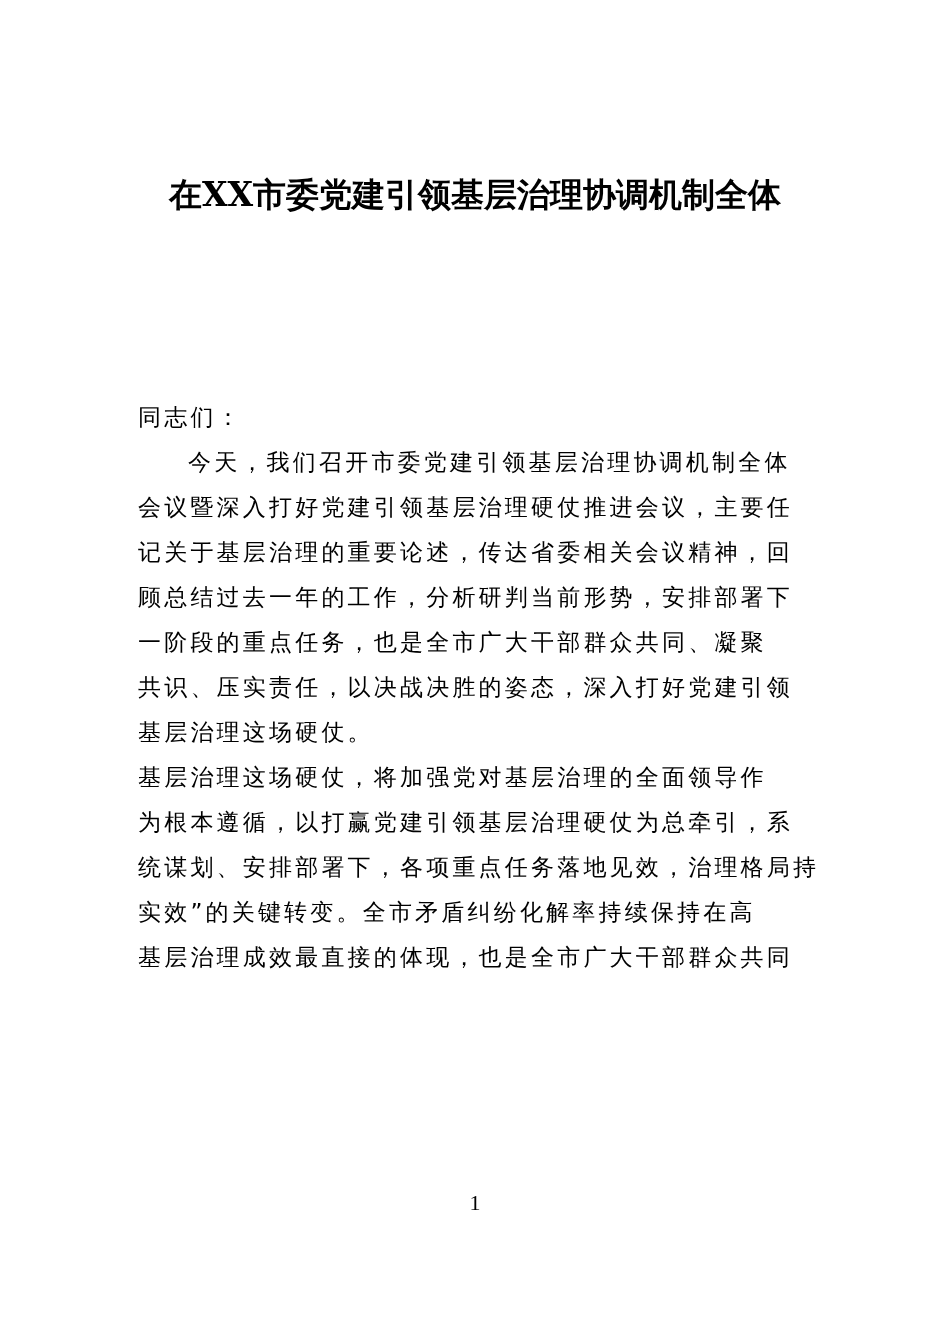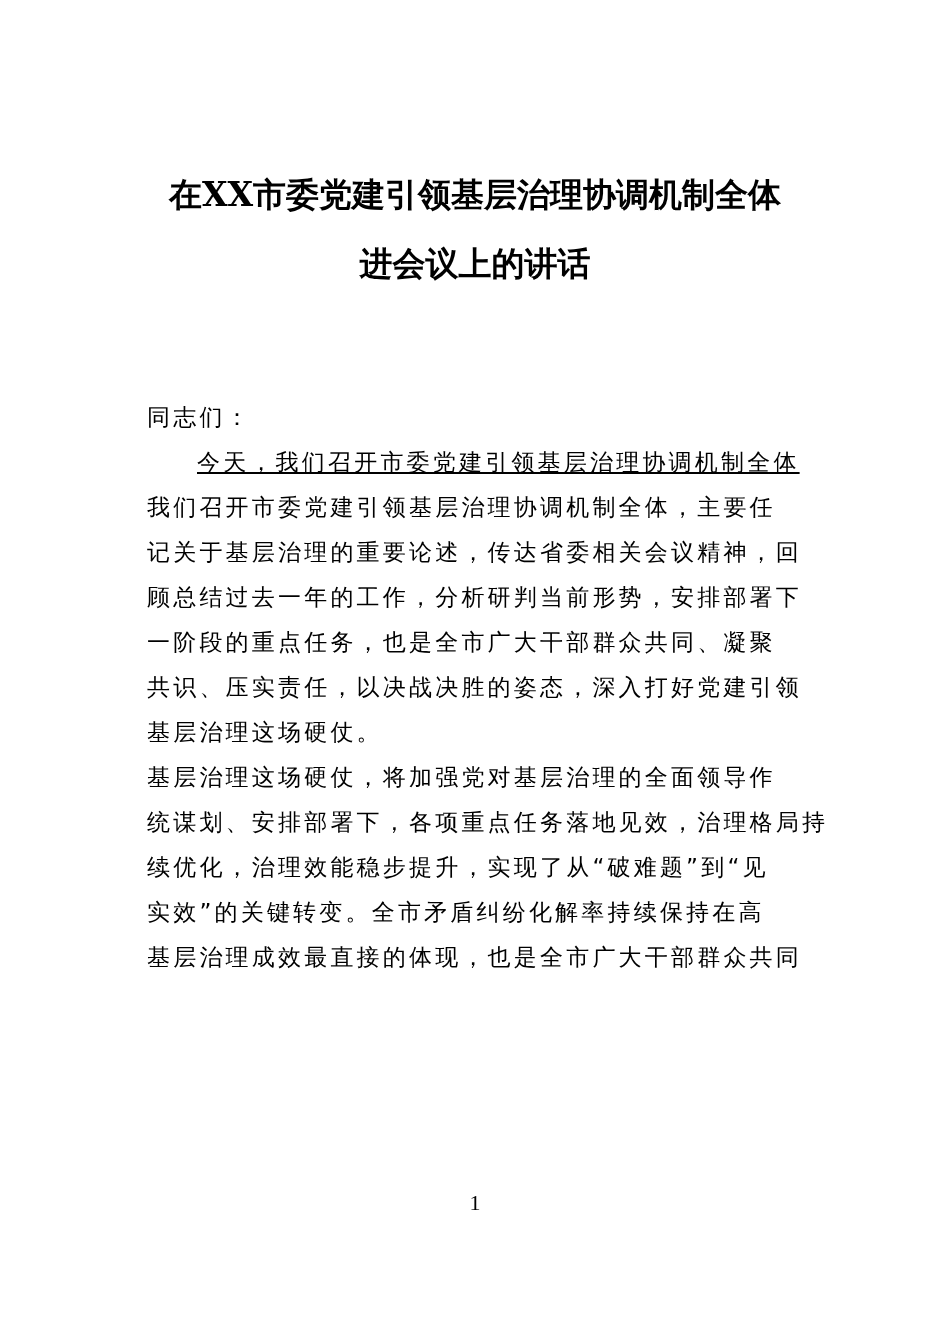--- a/index.html
+++ b/index.html
@@ -33,36 +33,35 @@
       font-family: "DejaVu Serif", "Liberation Serif", serif;
       font-weight: bold;
       font-size: 33px;
       line-height: 69px;
       height: 69px;
       white-space: nowrap;
       letter-spacing: 0px;
     }
     .body-block {
       position: absolute;
-      left: 147px;
+      left: 138px;
       top: 395px;
       width: 640px;
     }
     .line {
       display: block;
       font-family: "DejaVu Sans", "Liberation Sans", sans-serif;
       font-size: 23px;
       line-height: 45px;
       height: 45px;
       white-space: nowrap;
       letter-spacing: 3.2px;
     }
     .line.indent {
       padding-left: 50px;
-      text-decoration: underline;
     }
     .line.short {
       letter-spacing: 3.2px;
     }
     .page-number {
       position: absolute;
       left: 0;
       width: 950px;
       top: 1188px;
       text-align: center;
@@ -71,40 +70,39 @@
       line-height: 30px;
     }
   </style>
 </head>
 <body>
 
 <div class="page">
 
   <div class="title-block">
     <span class="title-line">在XX市委党建引领基层治理协调机制全体</span>
-    <span class="title-line">进会议上的讲话</span>
   </div>
 
   <div class="body-block">
     <span class="line">同志们：</span>
 
     <div>
       <span class="line indent">今天，我们召开市委党建引领基层治理协调机制全体</span>
-      <span class="line">我们召开市委党建引领基层治理协调机制全体，主要任</span>
+      <span class="line">会议暨深入打好党建引领基层治理硬仗推进会议，主要任</span>
       <span class="line">记关于基层治理的重要论述，传达省委相关会议精神，回</span>
       <span class="line">顾总结过去一年的工作，分析研判当前形势，安排部署下</span>
       <span class="line">一阶段的重点任务，也是全市广大干部群众共同、凝聚</span>
       <span class="line">共识、压实责任，以决战决胜的姿态，深入打好党建引领</span>
       <span class="line">基层治理这场硬仗。</span>
     </div>
 
     <div>
       <span class="line">基层治理这场硬仗，将加强党对基层治理的全面领导作</span>
+      <span class="line">为根本遵循，以打赢党建引领基层治理硬仗为总牵引，系</span>
       <span class="line">统谋划、安排部署下，各项重点任务落地见效，治理格局持</span>
-      <span class="line">续优化，治理效能稳步提升，实现了从“破难题”到“见</span>
       <span class="line short">实效”的关键转变。全市矛盾纠纷化解率持续保持在高</span>
       <span class="line">基层治理成效最直接的体现，也是全市广大干部群众共同</span>
     </div>
   </div>
 
   <div class="page-number">1</div>
 
 </div>
 
 </body></html>

